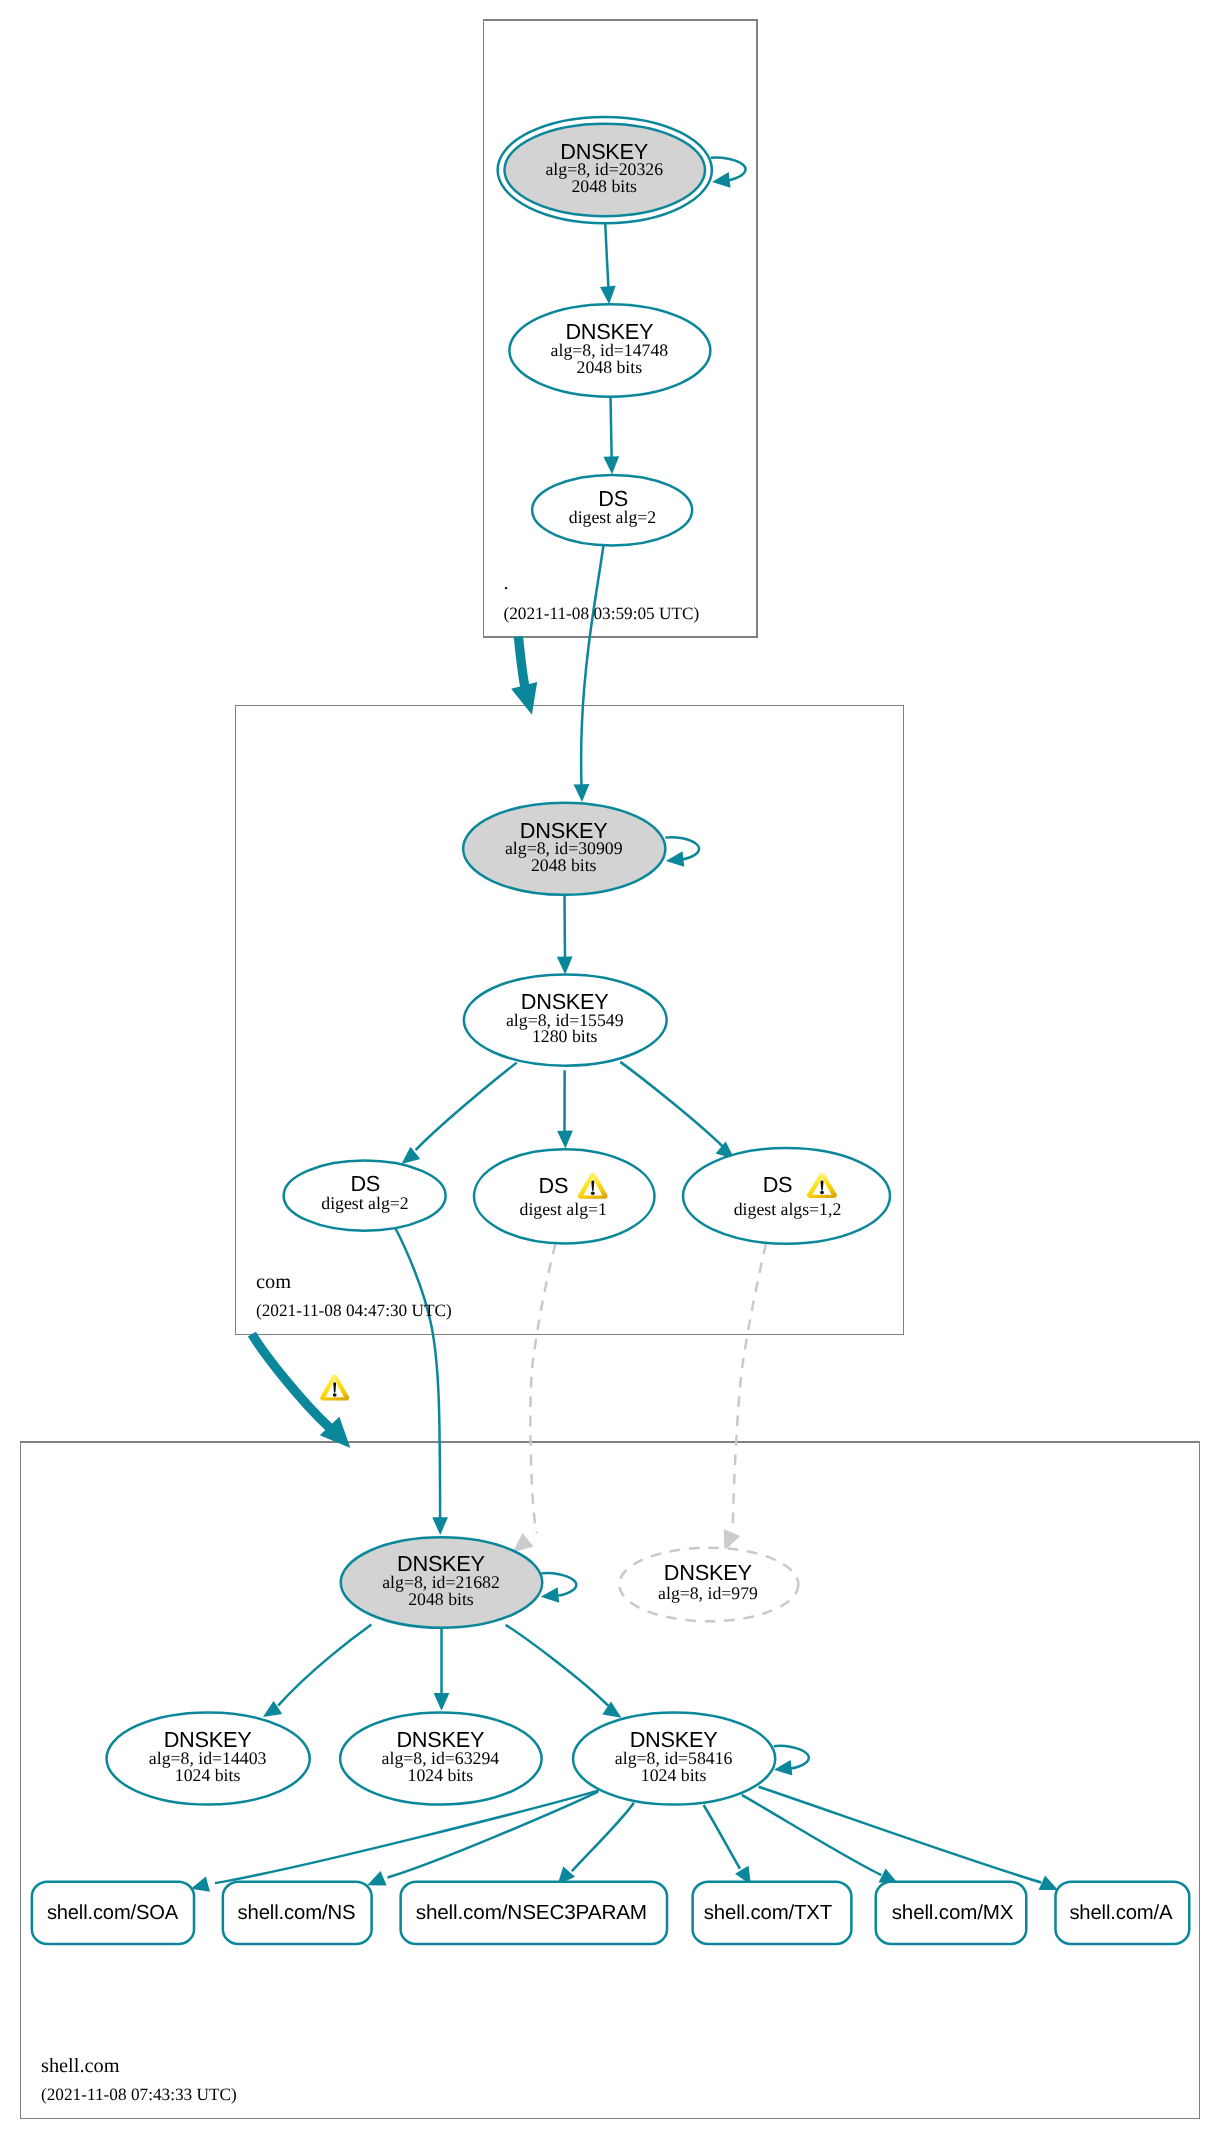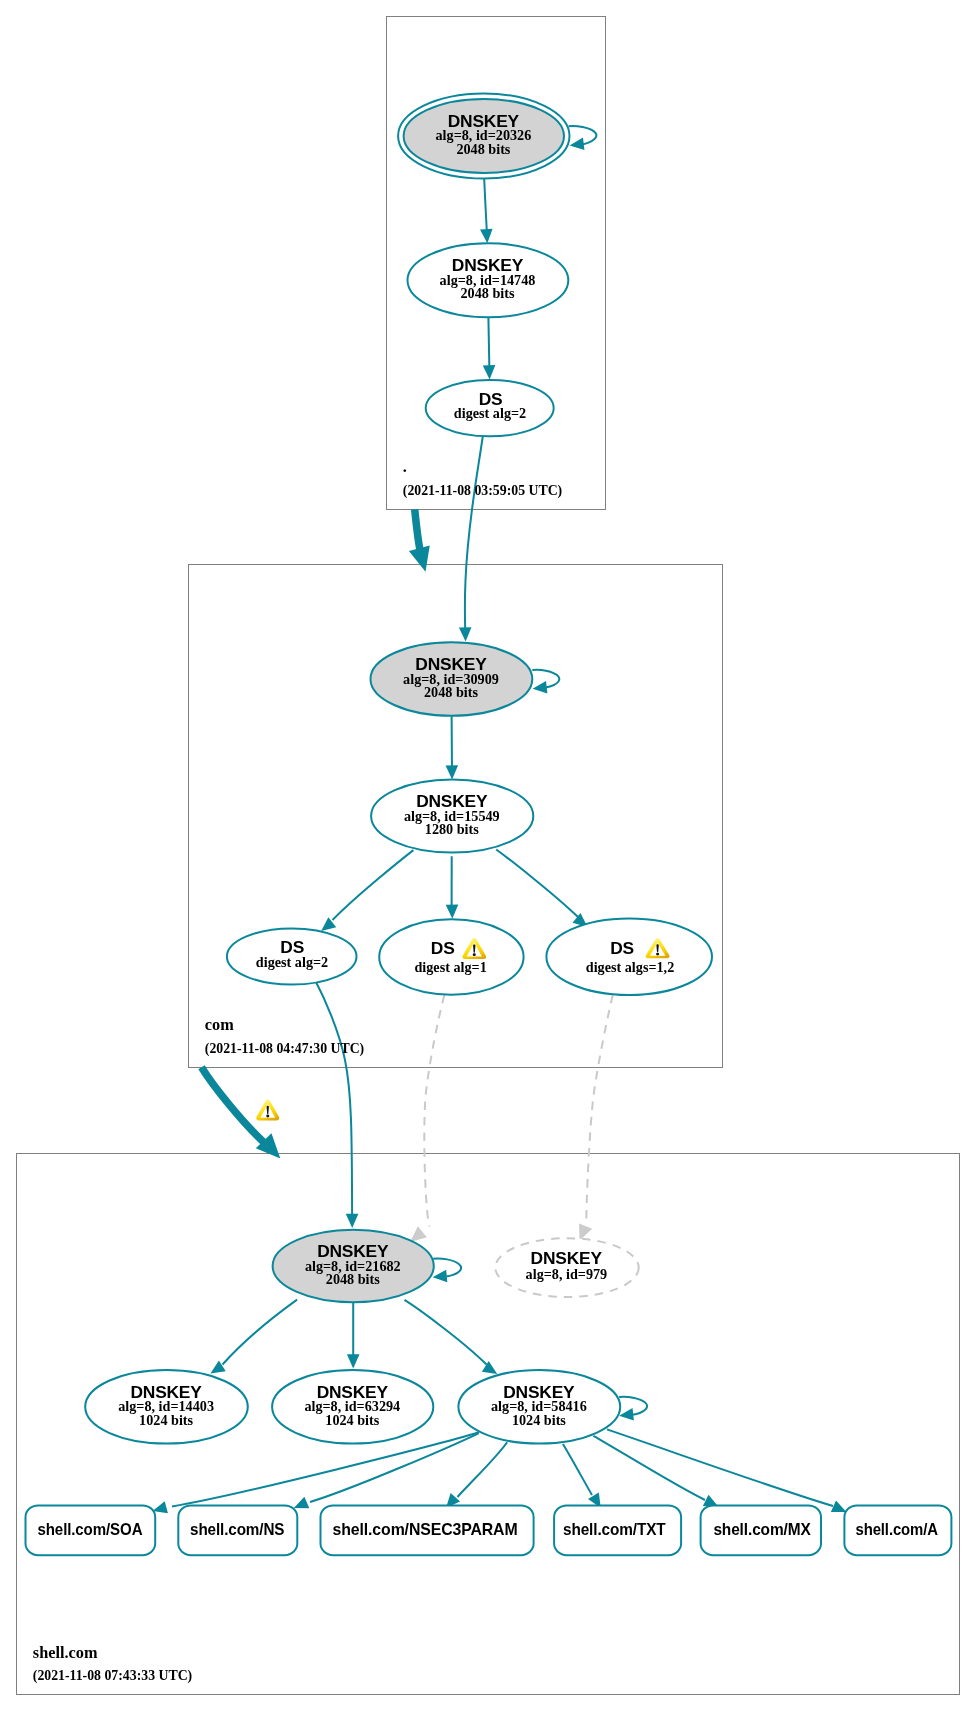--- a/index.html
+++ b/index.html
@@ -1,17 +1,17 @@
 <!DOCTYPE html>
 <html><head>
 <meta charset="utf-8">
 <style>
   html,body{margin:0;padding:0;background:#ffffff;}
   body{width:976px;height:1711px;overflow:hidden;font-family:"Liberation Sans",sans-serif;}
-  #stage{position:relative;width:976px;height:1711px;font-weight:bold;}
+  #stage{position:relative;width:976px;height:1711px;}
   svg#graph{display:block;position:absolute;left:0;top:0;}
   .zone-box{fill:none;stroke:#808080;stroke-width:1;shape-rendering:crispEdges;}
   .zone-label{font-family:"Liberation Serif",serif;font-size:16.3px;fill:#000;text-anchor:start;}
   .zone-ts{font-family:"Liberation Serif",serif;font-size:13.8px;fill:#000;text-anchor:start;}
   .node-title{font-family:"Liberation Sans",sans-serif;font-size:17.4px;letter-spacing:-0.22px;fill:#000;text-anchor:middle;}
   .node-sub{font-family:"Liberation Serif",serif;font-size:14.2px;fill:#000;text-anchor:middle;}
   .rrset-label{font-family:"Liberation Sans",sans-serif;font-size:16.2px;letter-spacing:-0.12px;fill:#000;text-anchor:middle;}
   .rrset-box{fill:#ffffff;stroke:#0a879a;stroke-width:2;}
 </style>
 </head>

